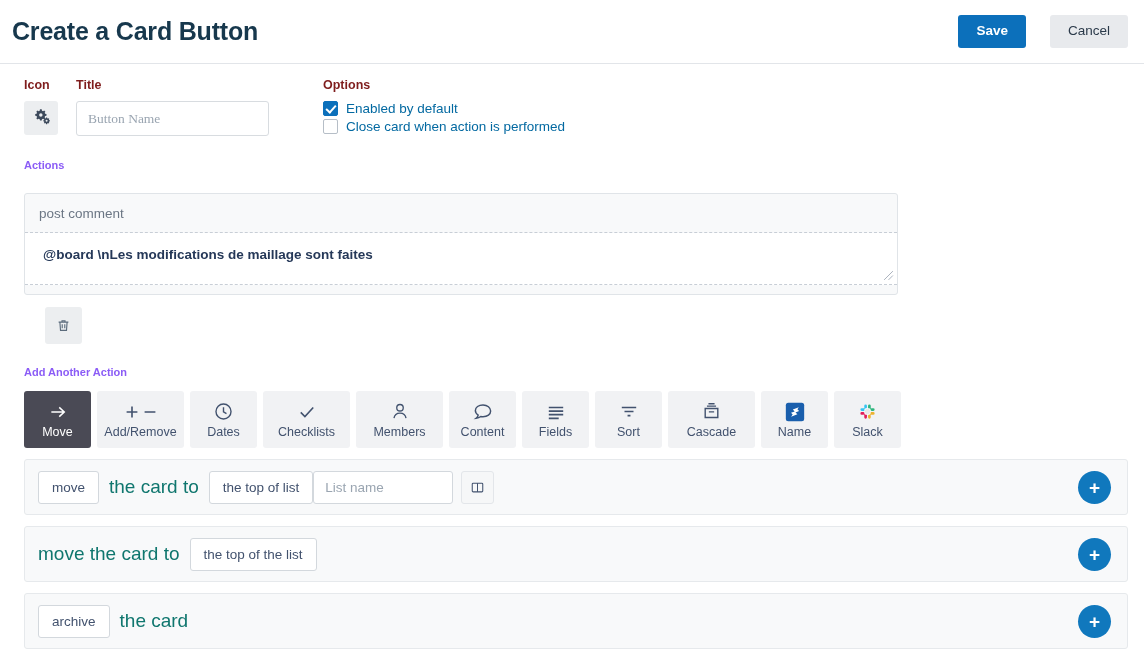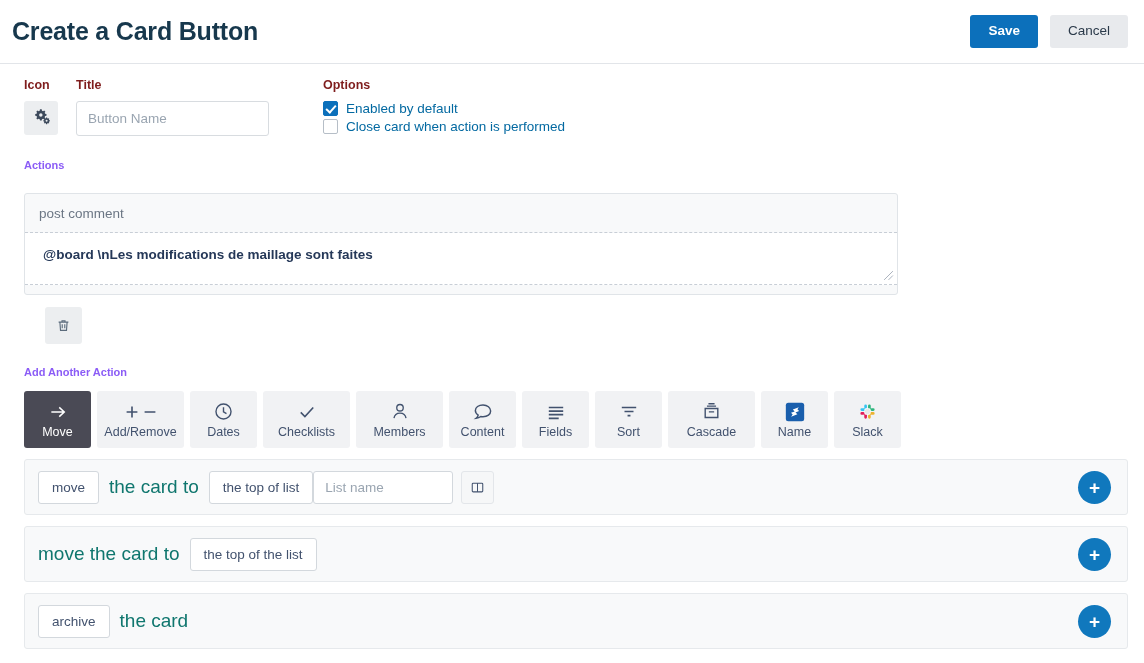--- a/index.html
+++ b/index.html
@@ -18,21 +18,21 @@
     display:flex; align-items:center;
     padding:0 16px 0 12px;
     border-bottom:1px solid #e2e5e9;
     position:relative;
   }
   .page-title {
     font-size:25px; font-weight:bold;
     color:#17384d; letter-spacing:-0.2px;
     flex:1;
   }
-  .hdr-actions { display:flex; gap:12px; align-items:center; }
+  .hdr-actions { display:flex; gap:24px; align-items:center; }
   .btn {
     border:none; border-radius:3px;
     font-size:13.5px; font-weight:bold;
     padding:9px 18px; cursor:pointer;
     font-family:"Liberation Sans", sans-serif;
     line-height:1.1;
   }
   .btn-save { background:#0c70bb; color:#fff; }
   .btn-cancel { background:#e8eaed; color:#2b3a4a; font-weight:normal; }
 
@@ -49,21 +49,21 @@
     width:34px; height:34px;
     background:#eceef0; border-radius:3px;
     display:flex; align-items:center; justify-content:center;
     cursor:pointer;
   }
   .title-input {
     width:193px; height:35px;
     border:1px solid #d8dce0; border-radius:3px;
     padding:0 11px; font-size:13.5px;
     color:#253858; outline:none;
-    font-family:Liberation Sans, sans-serif;
+    font-family:Liberation Serif, serif;
     background:#fff;
   }
   .title-input::placeholder { color:#9aa5b1; }
 
   .options { margin-left:36px; }
   .opt-row { display:flex; align-items:center; margin-bottom:3px; }
   .cb {
     width:15px; height:15px; border-radius:2px;
     border:1px solid #b6bec7; background:#fff;
     margin-right:8px; flex:none;

